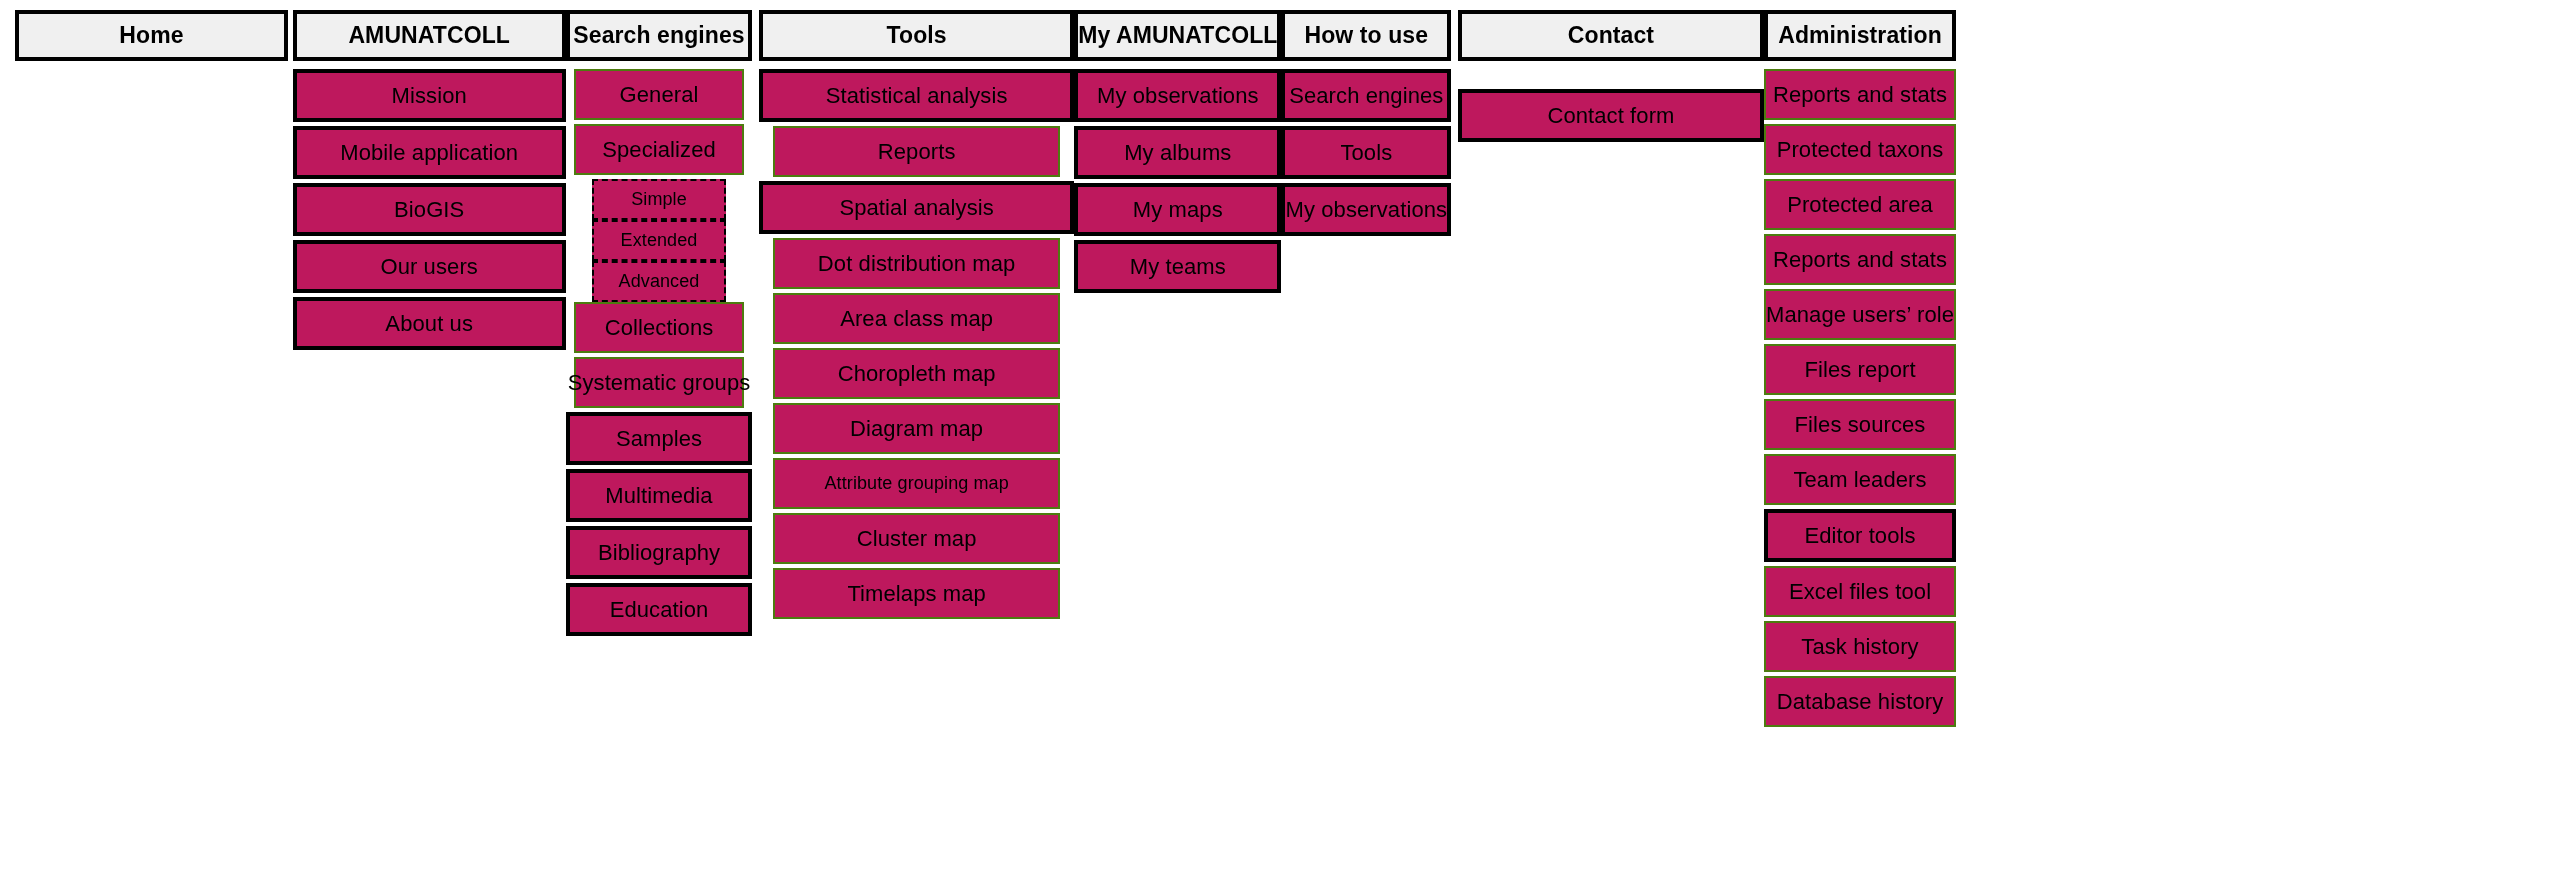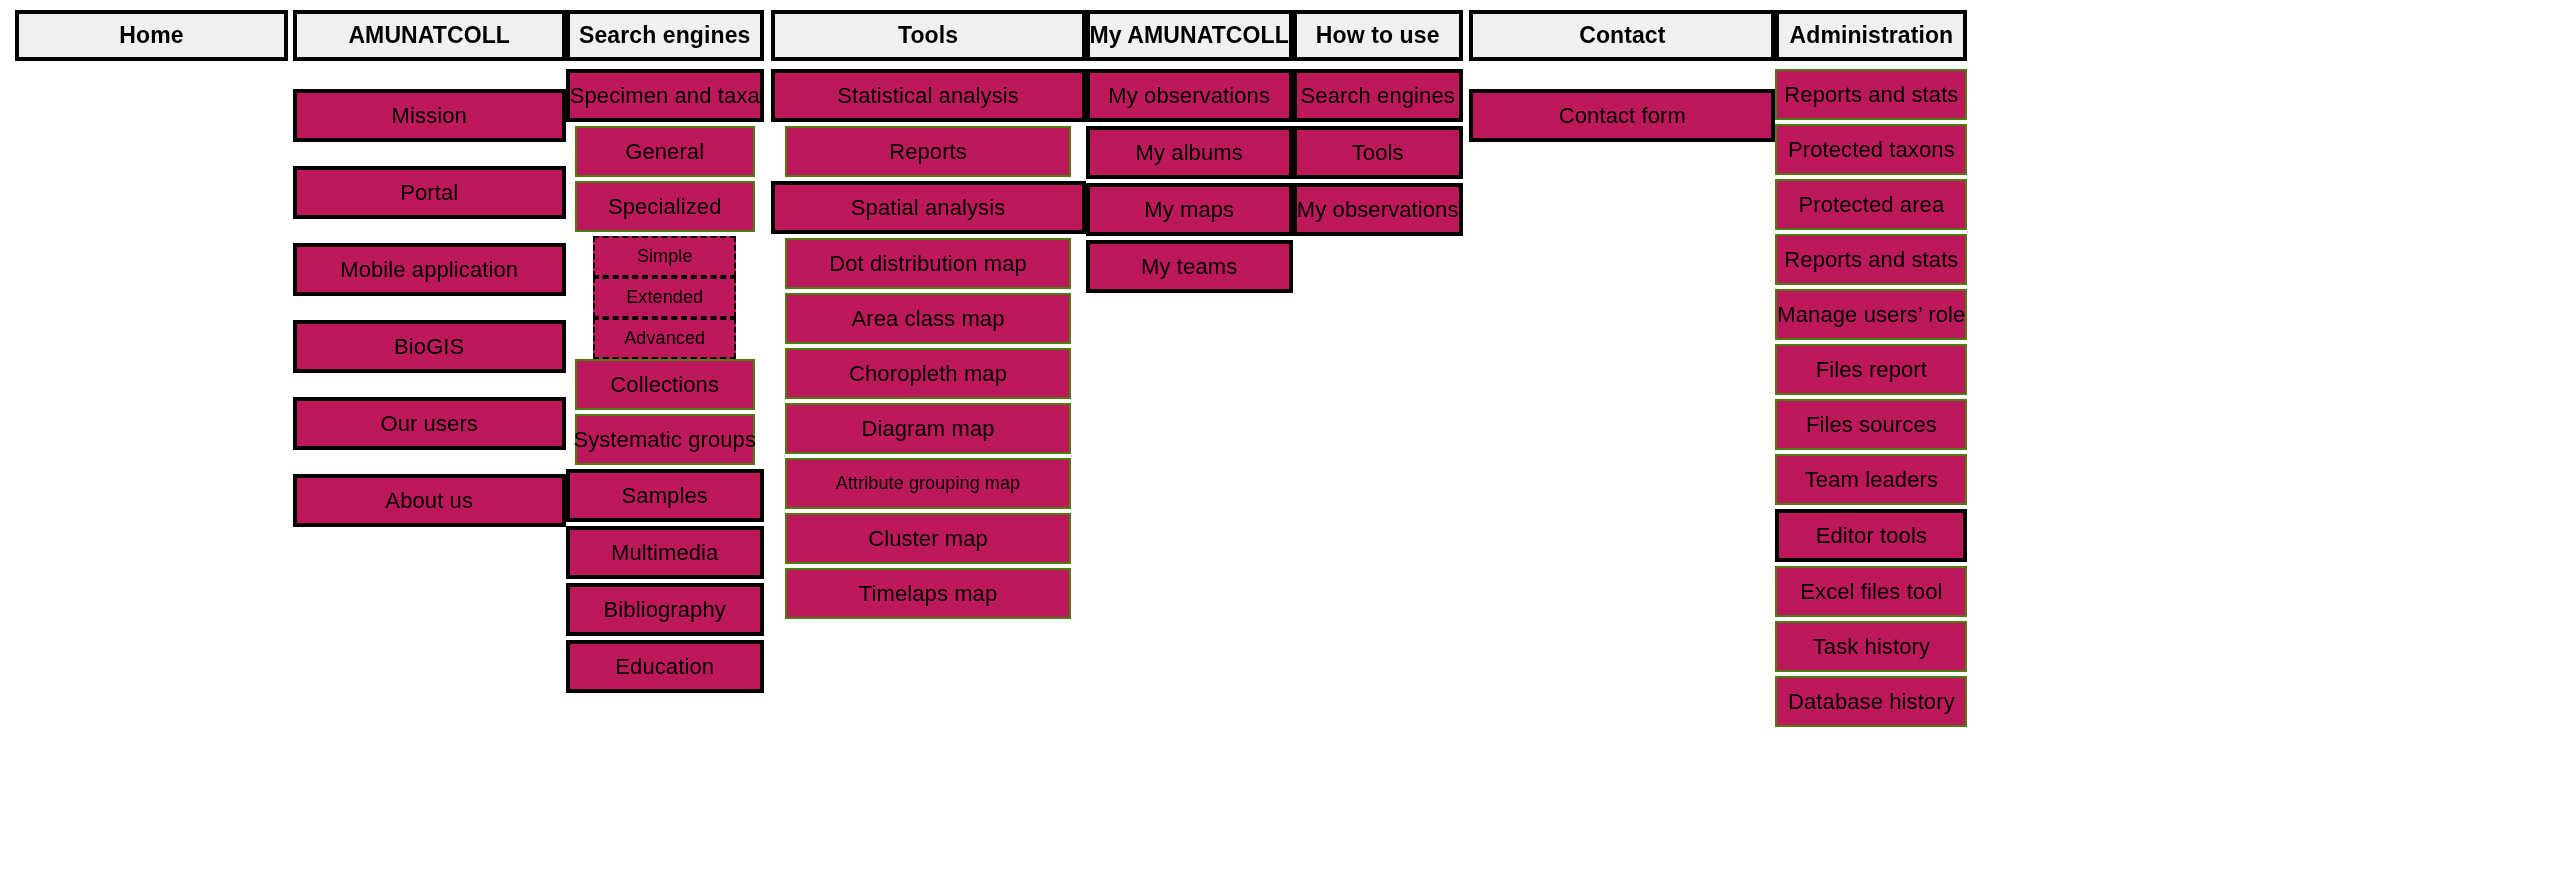--- a/index.html
+++ b/index.html
@@ -66,43 +66,41 @@
   }
   
   .lvl1{ width:100%; }
   .lvl2{ width:91%; align-self:center; }
   .lvl3{ width:72%; align-self:center; }
   
   .node.small{ font-size:18px; }
 
   
   .col-home          { width:273px; margin-left:15px; }
-  .col-amunatcoll    { width:273px; margin-left:4.7px;gap:20px; }
+  .col-amunatcoll    { width:273px; margin-left:4.7px; }
   .col-tools         { width:315px; margin-left:6.8px; }
   .col-contact       { width:306px; margin-left:6.8px;gap:20px; }
 </style>
 </head>
 <body>
 
 <div id="sitemap">
     <div class="column col-home">
       <div class="node header lvl1">Home</div>
     </div>
     <div class="column col-amunatcoll">
       <div class="node header lvl1">AMUNATCOLL</div>
       <div class="node thick lvl1">Mission</div>
-      <div class="node thick lvl1">Portal</div>
       <div class="node thick lvl1">Mobile application</div>
       <div class="node thick lvl1">BioGIS</div>
       <div class="node thick lvl1">Our users</div>
       <div class="node thick lvl1">About us</div>
     </div>
     <div class="column col-search-engines">
       <div class="node header lvl1">Search engines</div>
-      <div class="node thick lvl1">Specimen and taxa</div>
       <div class="node thin lvl2">General</div>
       <div class="node thin lvl2">Specialized</div>
       <div class="node dashed lvl3">Simple</div>
       <div class="node dashed lvl3">Extended</div>
       <div class="node dashed lvl3">Advanced</div>
       <div class="node thin lvl2">Collections</div>
       <div class="node thin lvl2">Systematic groups</div>
       <div class="node thick lvl1">Samples</div>
       <div class="node thick lvl1">Multimedia</div>
       <div class="node thick lvl1">Bibliography</div>

